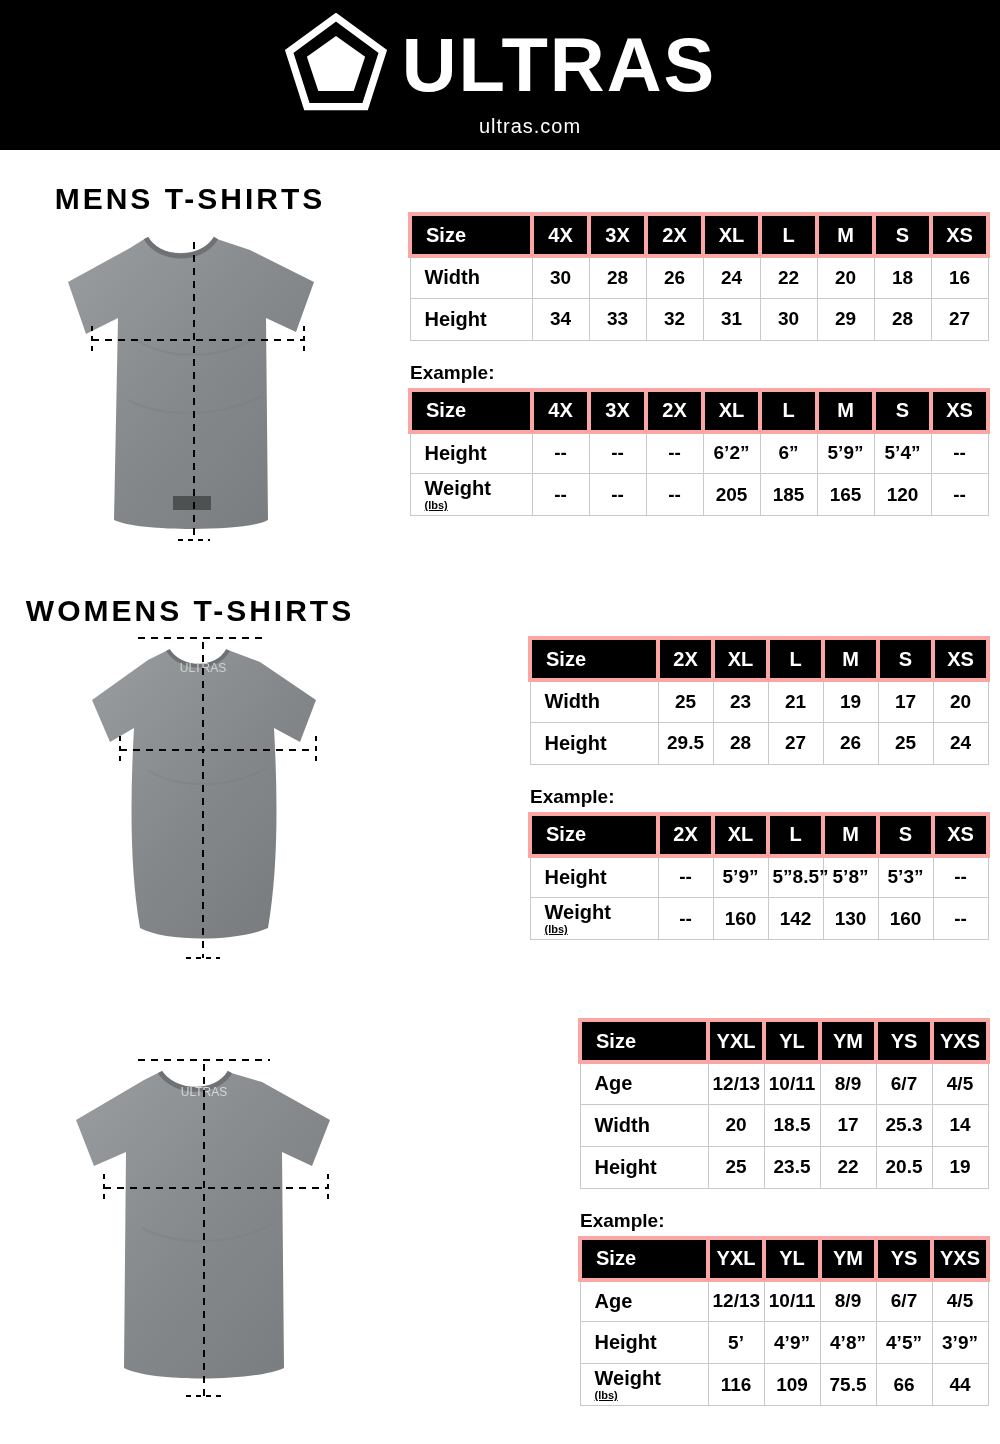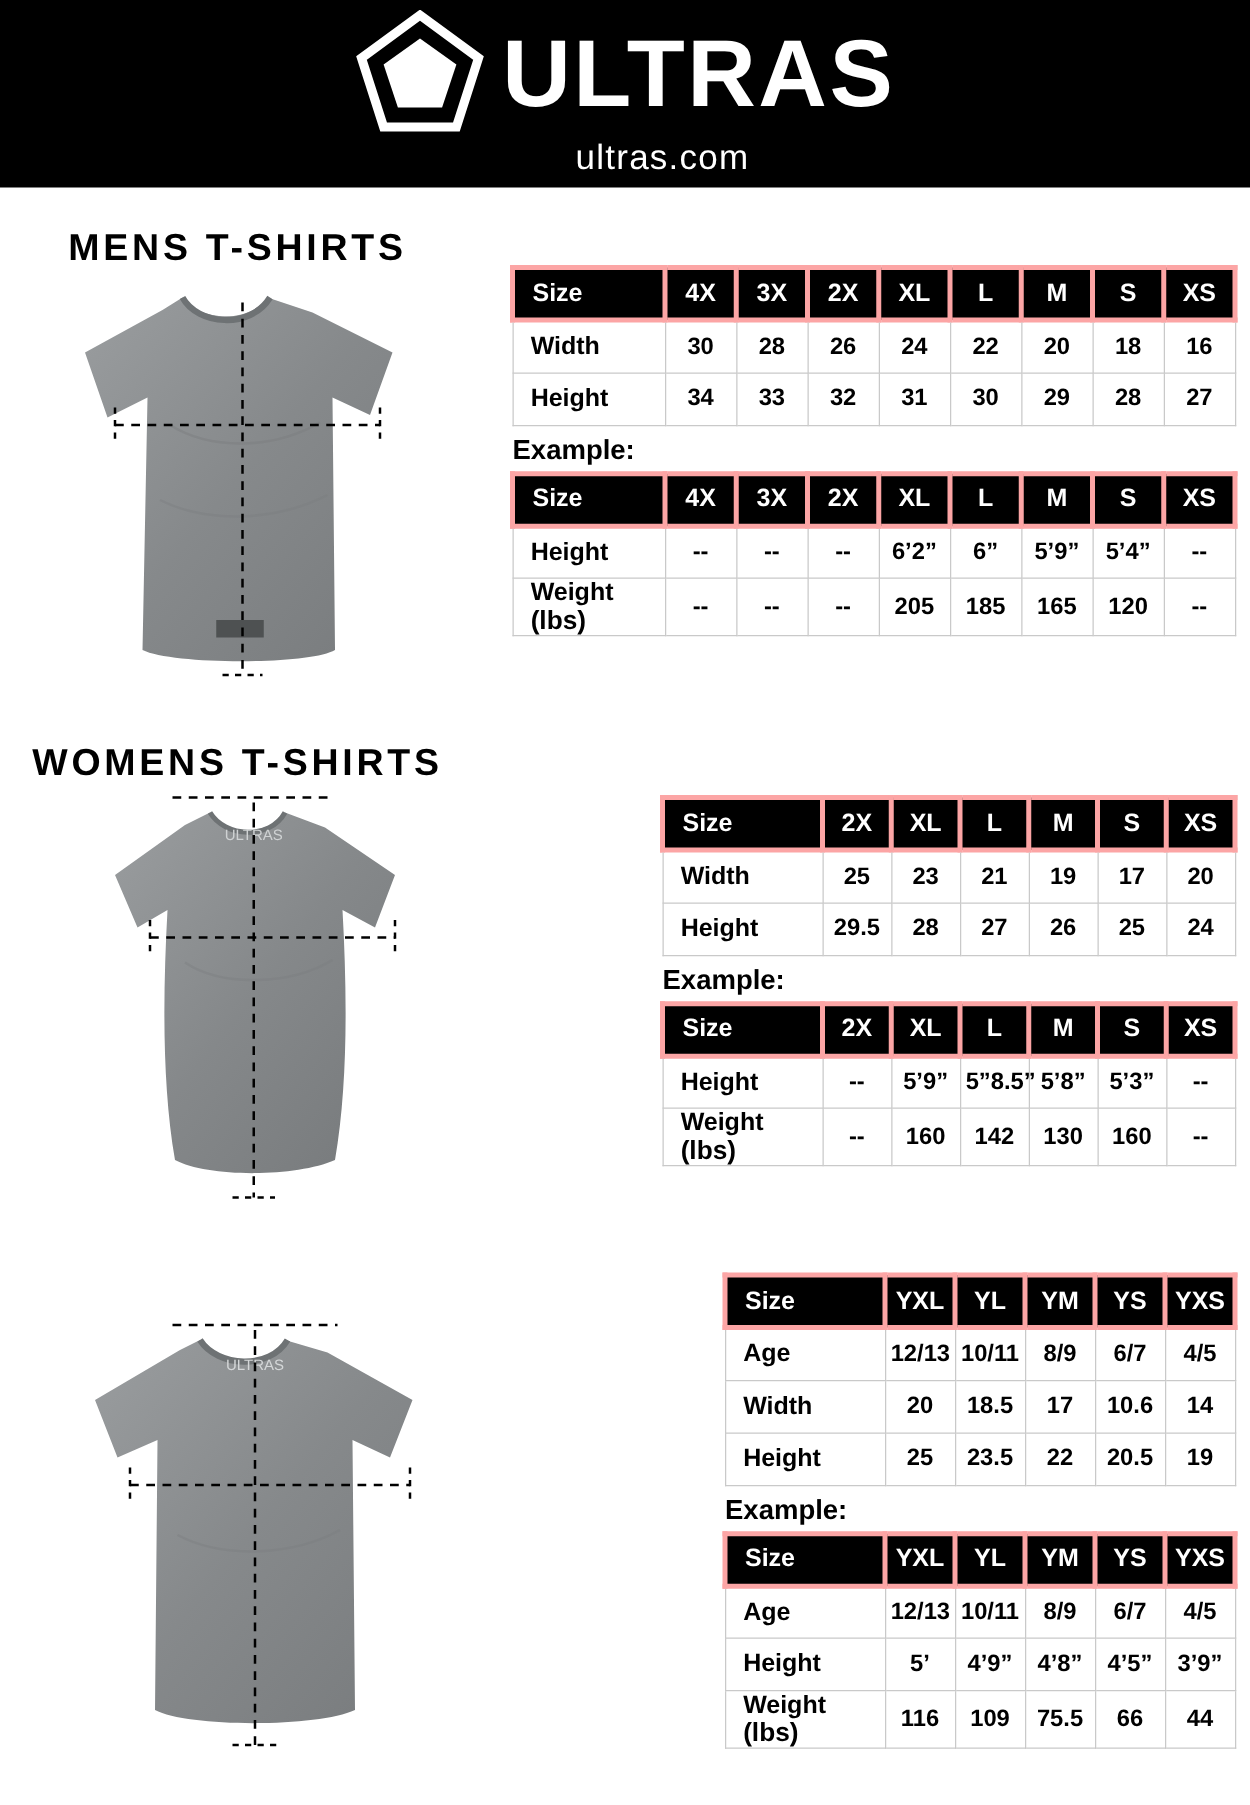--- a/index.html
+++ b/index.html
@@ -39,21 +39,21 @@
   .brand-name {
     color: #ffffff;
     font-size: 76px;
     font-weight: bold;
     letter-spacing: 2px;
     line-height: 1;
     font-family: "Liberation Sans", sans-serif;
   }
   .brand-url {
     color: #ffffff;
-    font-size: 28px;
+    font-size: 20px;
     letter-spacing: 1px;
     margin-top: -2px;
     margin-left: 60px;
     font-family: "Liberation Sans", sans-serif;
   }
 
   
   .section {
     position: absolute;
     left: 0;
@@ -101,28 +101,29 @@
     text-align: left;
     padding-left: 14px;
   }
   table.size-table tbody td.rowlabel {
     text-align: left;
     padding-left: 14px;
     font-size: 20px;
   }
   table.size-table tbody td.rowlabel small {
     display: block;
-    font-size: 21px;
+    font-size: 11px;
     line-height: 1.05;
     font-weight: bold;
+    text-decoration: underline;
   }
   .example-label {
-    font-size: 22px;
+    font-size: 19px;
     font-weight: bold;
-    margin: 6px 0 4px 2px;
+    margin: 21px 0 4px 2px;
     font-family: "Liberation Sans", sans-serif;
   }
   td.small-val { font-size: 16px; }
 </style>
 </head>
 <body>
 
 <div class="header">
   <div class="brand-row">
     <span class="logo-mark">
@@ -424,21 +425,21 @@
           <td class="small-val">10/11</td>
           <td>8/9</td>
           <td>6/7</td>
           <td>4/5</td>
         </tr>
         <tr>
           <td class="rowlabel">Width</td>
           <td>20</td>
           <td>18.5</td>
           <td>17</td>
-          <td>10.6</td>
+          <td>25.3</td>
           <td>14</td>
         </tr>
         <tr>
           <td class="rowlabel">Height</td>
           <td>25</td>
           <td>23.5</td>
           <td>22</td>
           <td>20.5</td>
           <td>19</td>
         </tr>

